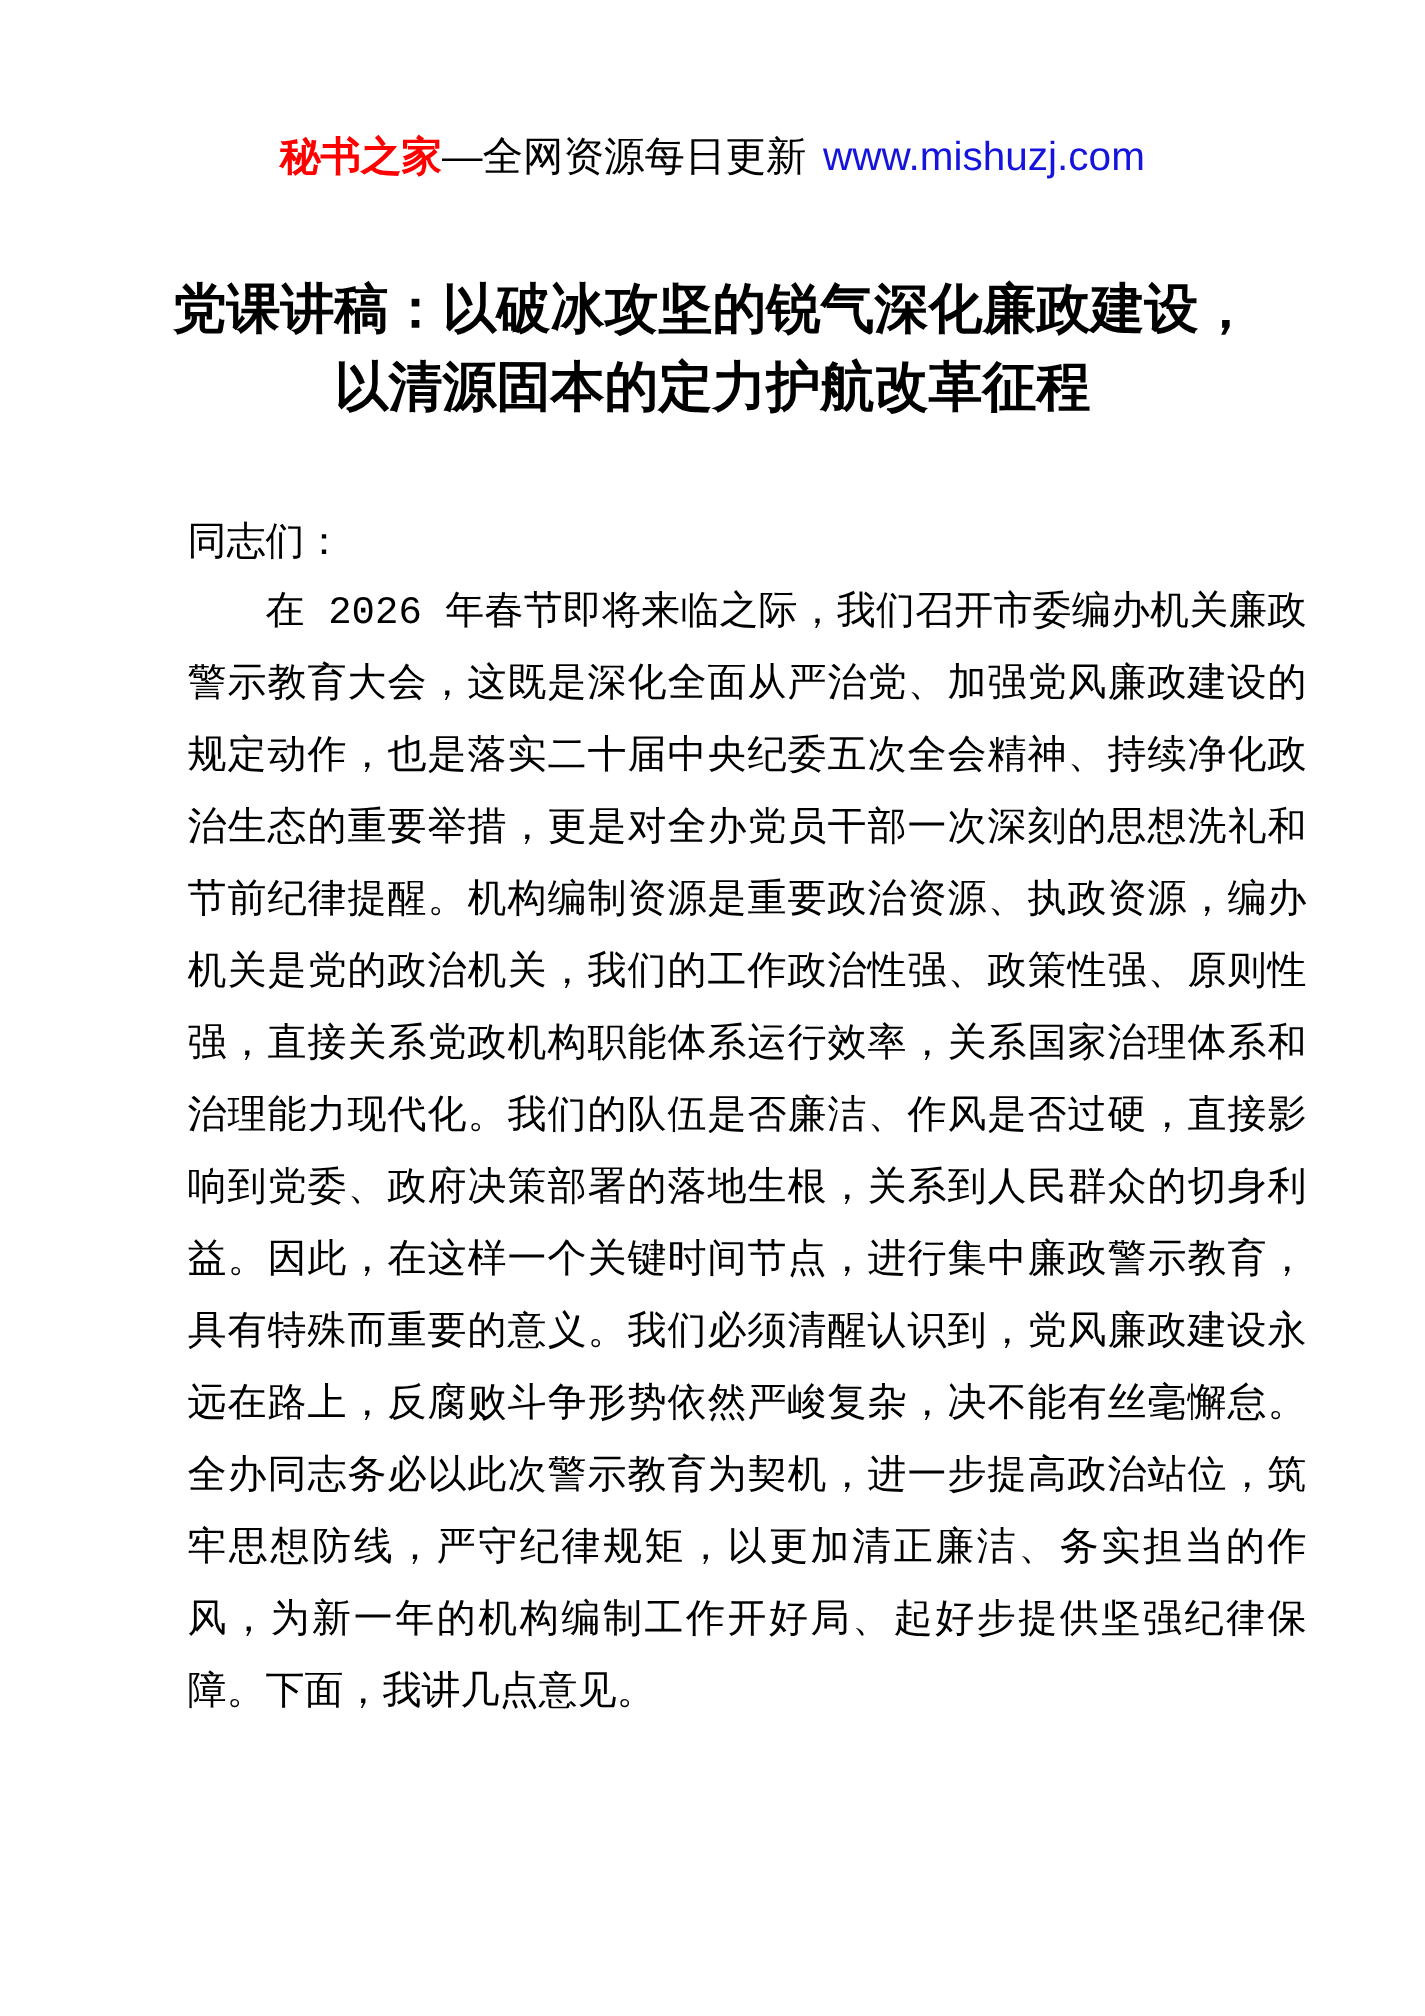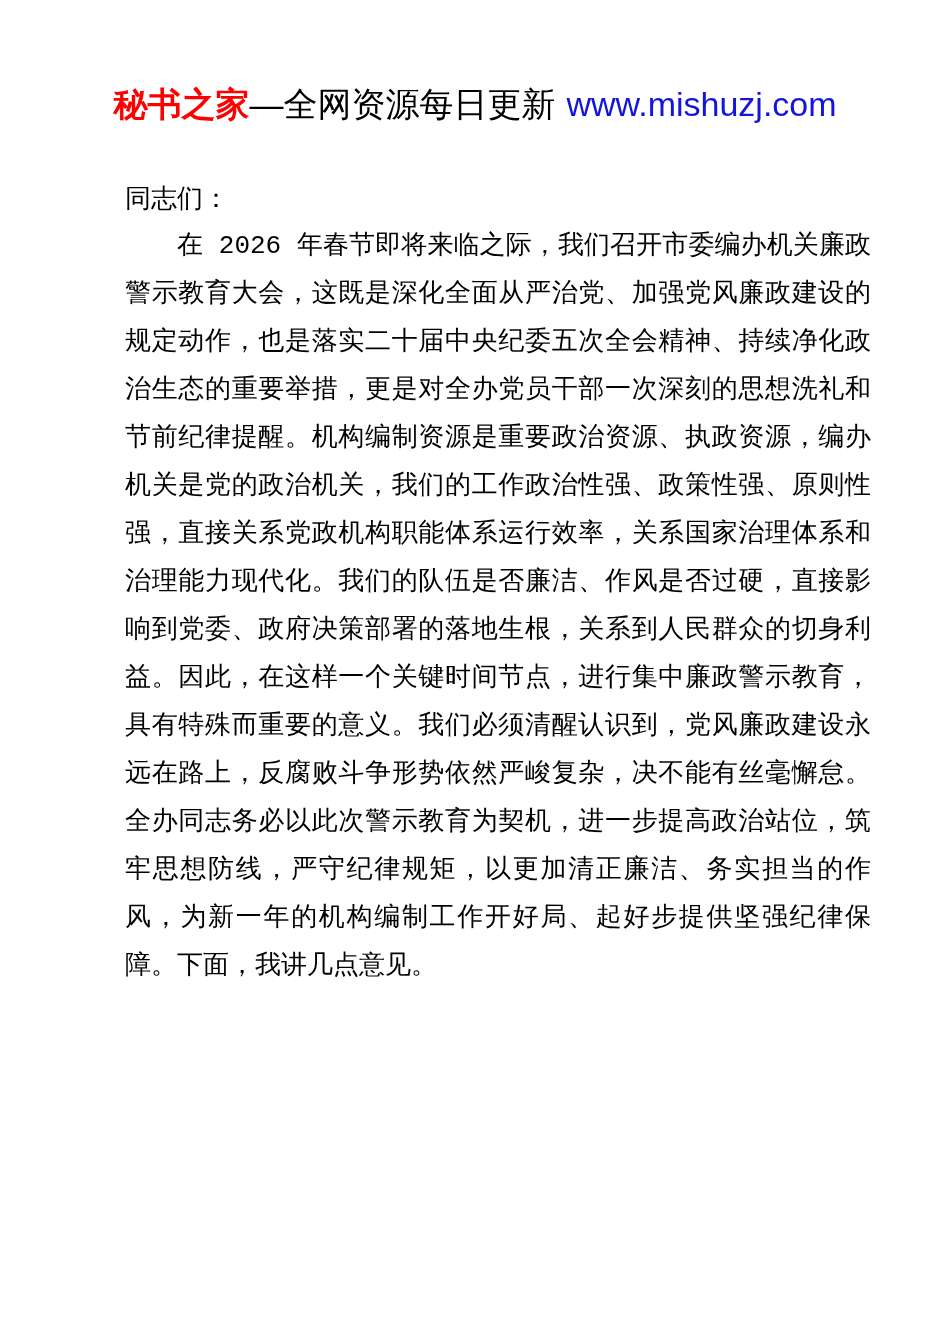--- a/index.html
+++ b/index.html
@@ -15,21 +15,21 @@
     background: #ffffff;
     font-family: "Liberation Sans", "DejaVu Sans", sans-serif;
     color: #000000;
     overflow: hidden;
     box-sizing: border-box;
   }
   
   .site-header {
     padding-top: 86px;
     text-align: center;
-    font-size: 34px;
+    font-size: 27px;
     line-height: 36px;
     white-space: nowrap;
   }
   .site-name {
     color: #ff0000;
     font-weight: 700;
   }
   .site-dash {
     color: #000000;
     font-weight: 400;
@@ -78,19 +78,23 @@
 </style>
 </head>
 <body>
 
 <div class="page">
 
   <div class="site-header">
     <span class="site-name">秘书之家</span><span class="site-dash">—</span><span class="site-tagline">全网资源每日更新</span><a class="site-url">www.mishuzj.com</a>
   </div>
 
+  <h1 class="doc-title">
+    <span class="title-line">党课讲稿：以破冰攻坚的锐气深化廉政建设，</span>
+    <span class="title-line">以清源固本的定力护航改革征程</span>
+  </h1>
 
   <div class="doc-body">
     <p class="salutation">同志们：</p>
     <p class="para indent">在 2026 年春节即将来临之际，我们召开市委编办机关廉政警示教育大会，这既是深化全面从严治党、加强党风廉政建设的规定动作，也是落实二十届中央纪委五次全会精神、持续净化政治生态的重要举措，更是对全办党员干部一次深刻的思想洗礼和节前纪律提醒。机构编制资源是重要政治资源、执政资源，编办机关是党的政治机关，我们的工作政治性强、政策性强、原则性强，直接关系党政机构职能体系运行效率，关系国家治理体系和治理能力现代化。我们的队伍是否廉洁、作风是否过硬，直接影响到党委、政府决策部署的落地生根，关系到人民群众的切身利益。因此，在这样一个关键时间节点，进行集中廉政警示教育，具有特殊而重要的意义。我们必须清醒认识到，党风廉政建设永远在路上，反腐败斗争形势依然严峻复杂，决不能有丝毫懈怠。全办同志务必以此次警示教育为契机，进一步提高政治站位，筑牢思想防线，严守纪律规矩，以更加清正廉洁、务实担当的作风，为新一年的机构编制工作开好局、起好步提供坚强纪律保障。下面，我讲几点意见。</p>
   </div>
 
 </div>
 
 </body></html>

